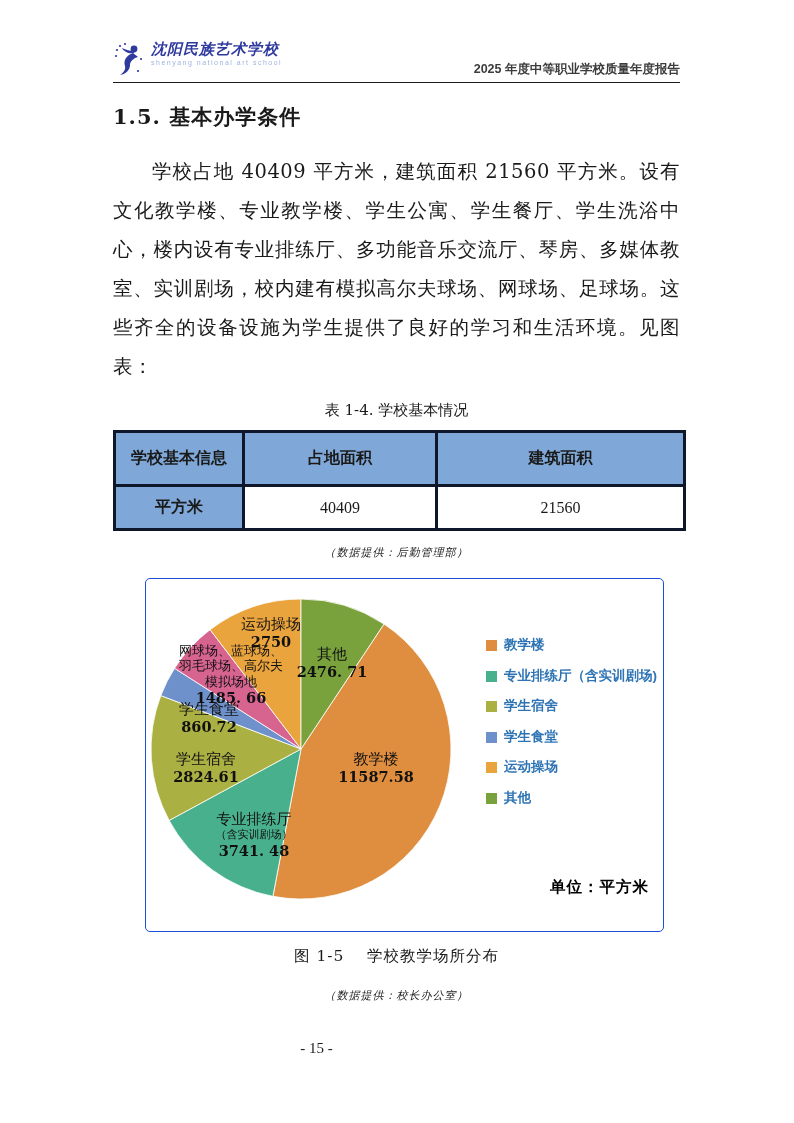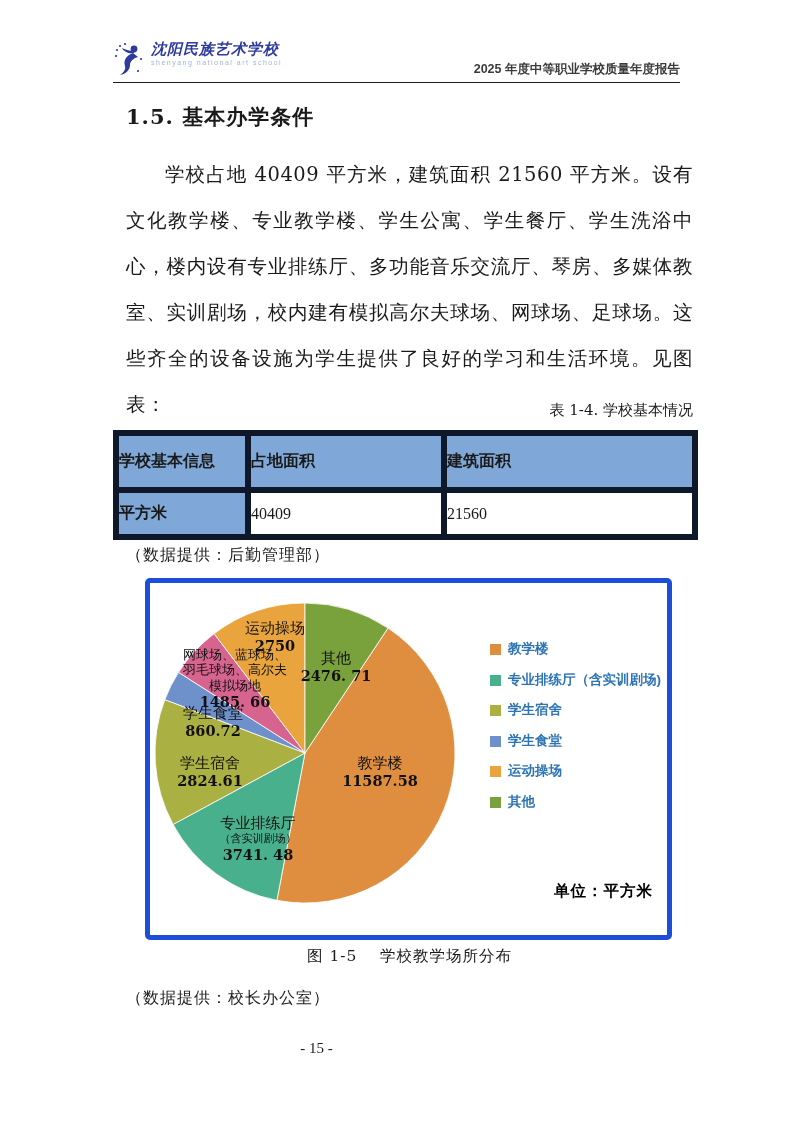--- a/index.html
+++ b/index.html
@@ -1,56 +1,56 @@
 <!DOCTYPE html>
 <html><head>
 <meta charset="utf-8">
 <style>
   html,body{margin:0;padding:0;background:#ffffff;}
   .page{position:relative;width:794px;height:1123px;background:#fff;overflow:hidden;
         font-family:"DejaVu Serif","Liberation Serif",serif;color:#1a1a1a;padding-left:33px;}
-  .content{position:absolute;left:126px;width:567px;}
+  .content{position:absolute;left:113px;width:567px;}
 
   
   .hdr{position:absolute;left:113px;top:34px;width:567px;height:44px;
        display:flex;justify-content:space-between;align-items:flex-end;
        border-bottom:1.6px solid #1c1c1c;padding-bottom:4px;}
   .logo{display:flex;align-items:flex-start;gap:4px;}
   .logo svg{display:block;}
   .logo-txt{display:flex;flex-direction:column;line-height:1;}
   .logo-zh{font-family:"DejaVu Serif",serif;font-style:italic;font-weight:bold;
            font-size:15px;color:#2F3A9E;letter-spacing:1px;white-space:nowrap;}
   .logo-en{font-family:"Liberation Sans",sans-serif;font-size:7px;color:#9FB4E0;
            letter-spacing:1.5px;margin-top:2px;white-space:nowrap;}
   .hdr-title{font-family:"Liberation Sans",sans-serif;font-weight:bold;
              font-size:12.5px;color:#3c3c3c;white-space:nowrap;}
 
   
   .sec-h{position:absolute;top:103px;font-size:21px;font-weight:bold;letter-spacing:1px;}
-  .para{position:absolute;top:152px;font-size:19.5px;line-height:46px;
+  .para{position:absolute;top:152px;font-size:19.5px;line-height:39px;
         text-align:justify;text-indent:2em;letter-spacing:0.5px;}
 
   
-  .tbl-cap{position:absolute;top:401px;width:567px;text-align:right;font-size:15px;}
+  .tbl-cap{position:absolute;top:401px;width:567px;text-align:center;font-size:15px;}
   table.basic{position:absolute;top:430px;left:113px;width:567px;border-collapse:collapse;
         border-top:2.5px solid #567FB4;border-bottom:2.5px solid #567FB4;
         font-size:16px;table-layout:fixed;}
-  table.basic td,table.basic th{border:6px solid #0f172a;text-align:left;padding:0;}
+  table.basic td,table.basic th{border:3px solid #0f172a;text-align:center;padding:0;}
   table.basic .c1{width:126px;}
   table.basic .c2{width:190px;}
   table.basic .c3{width:245px;}
   .hcell{background:#7FA8D8;font-weight:bold;height:51px;}
   .rhead{background:#7FA8D8;font-weight:bold;height:41px;}
   .vcell{background:#ffffff;height:41px;font-family:"Liberation Serif",serif;}
-  .src-note{position:absolute;width:567px;text-align:left;font-size:16px;letter-spacing:1px;}
+  .src-note{position:absolute;width:567px;text-align:center;font-size:11px;letter-spacing:1px;font-style:italic;}
   .note-1{top:545px;}
 
   
   .chart-box{position:absolute;left:145px;top:578px;width:517px;height:352px;
-             border:5px solid #1d4ed8;border-radius:5px;background:#fff;}
+             border:1px solid #1d4ed8;border-radius:5px;background:#fff;}
   .chart-box svg{position:absolute;left:0;top:0;}
   .plabel{position:absolute;text-align:center;font-size:15px;line-height:1.22;
           transform:translateX(-50%);white-space:nowrap;color:#111;}
   .plabel .pval{font-weight:bold;font-size:14.5px;}
   .plabel .sub{font-size:11px;}
   .pl-small{font-size:13px;line-height:1.18;}
   .pl-sport {left:125px;top:36px;}
   .pl-other {left:186px;top:66px;}
   .pl-courts{left:85px; top:64px;}
   .pl-canteen{left:63px;top:121px;}

